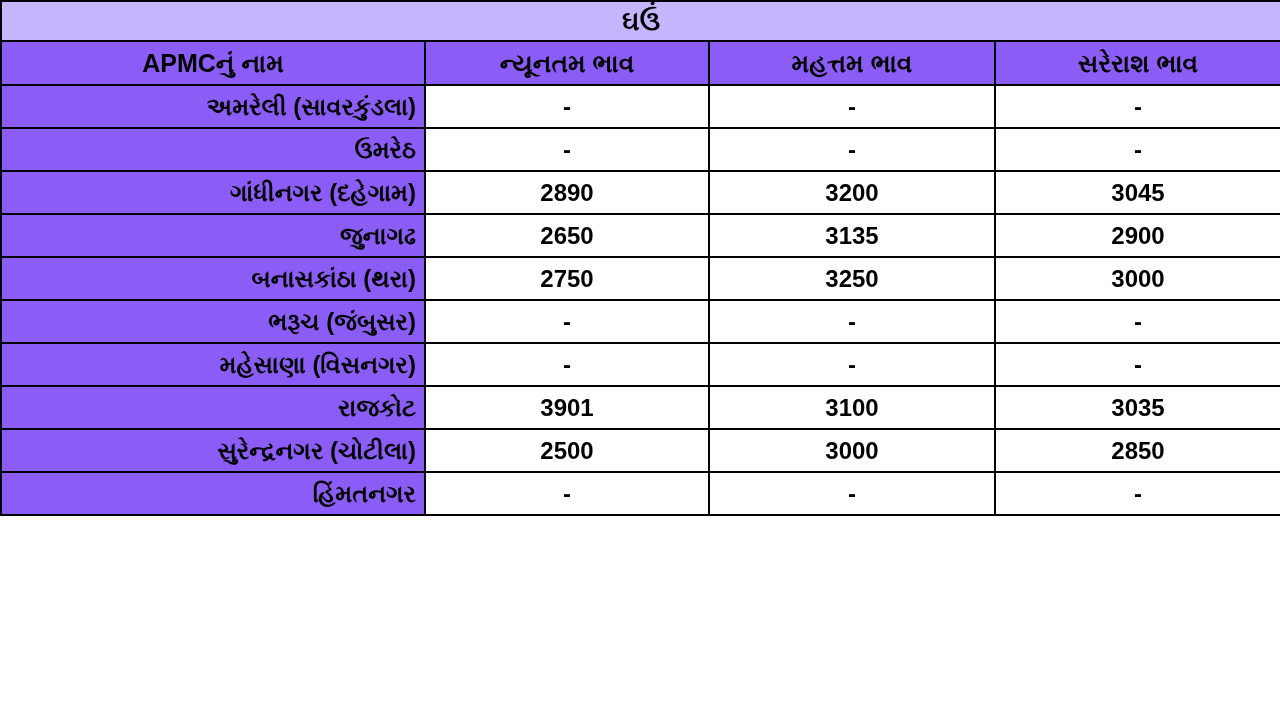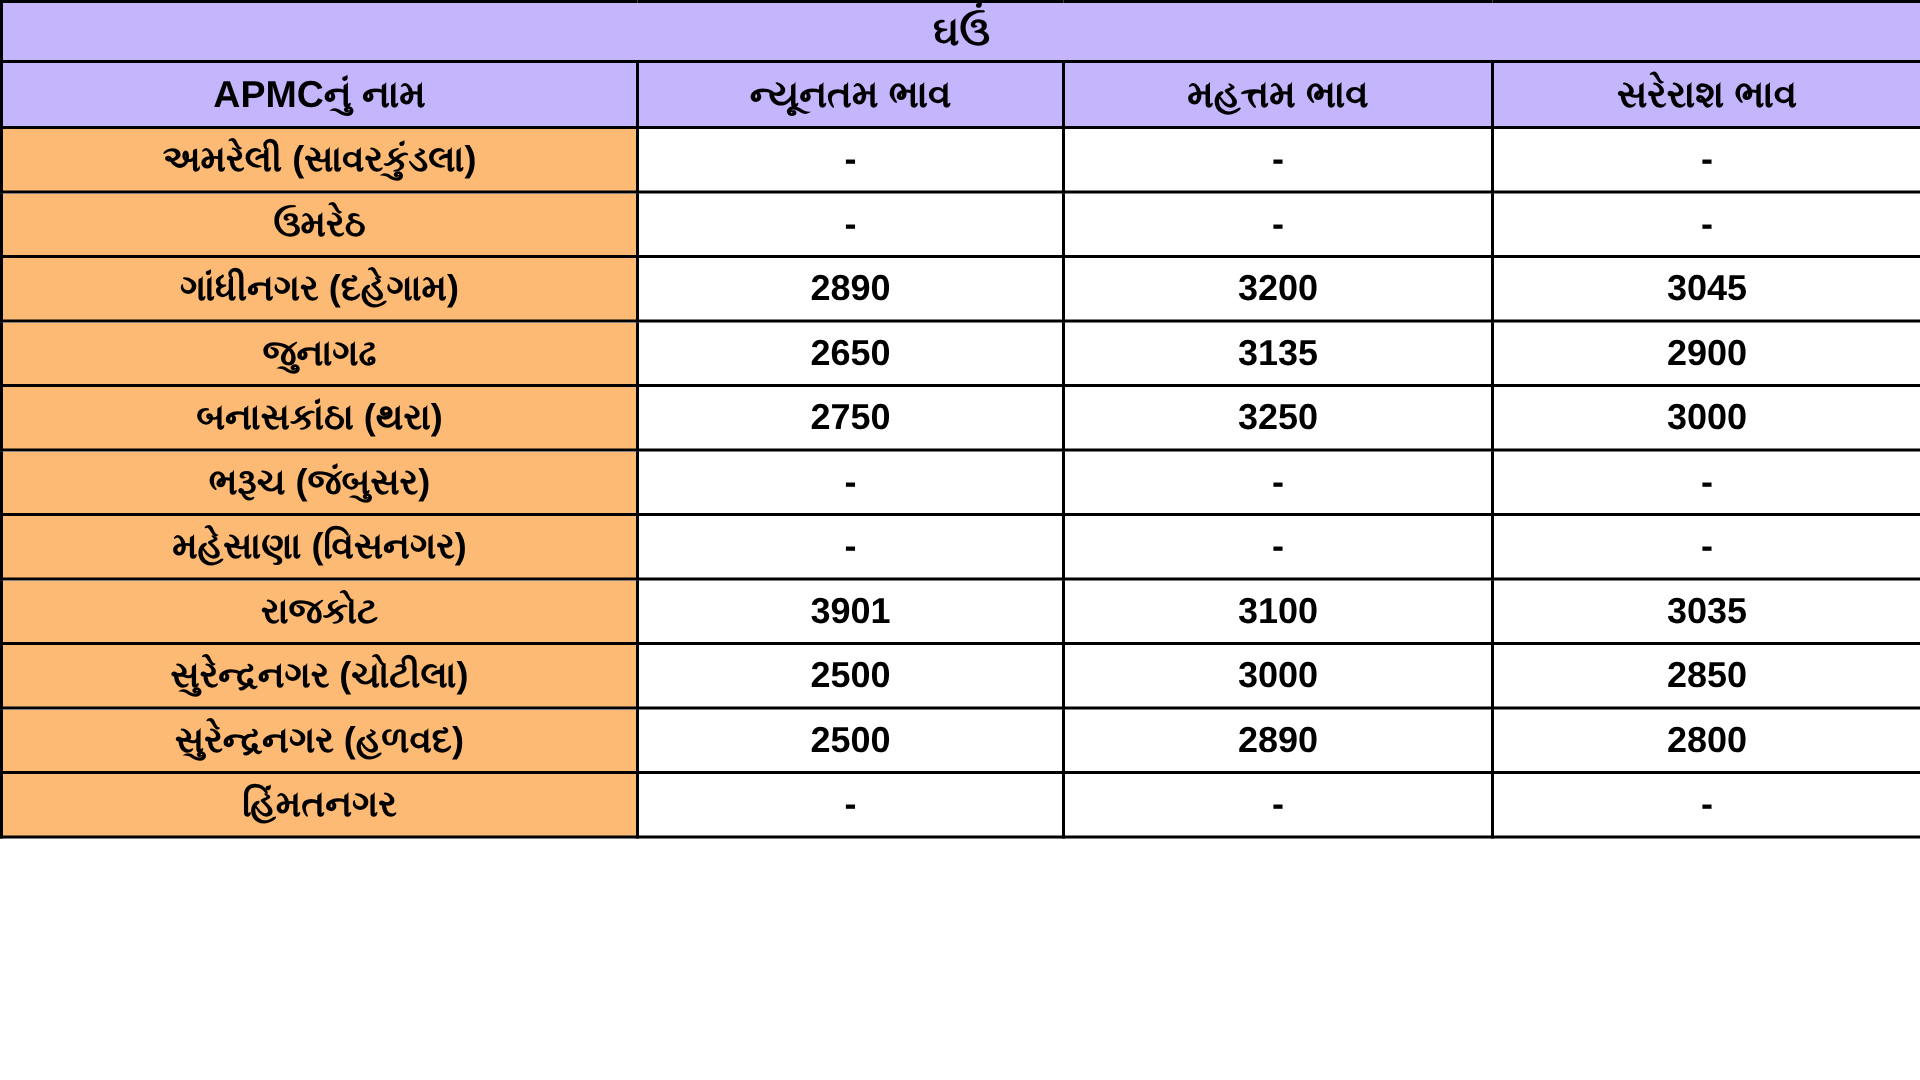--- a/index.html
+++ b/index.html
@@ -30,37 +30,37 @@
   tr.title-row td {
     background: #c4b5fd;
     text-align: center;
     font-size: 27px;
     height: 38px;
     line-height: 38px;
     color: #000;
   }
   
   tr.header-row th {
-    background: #c4b5fd;
+    background: #8b5cf6;
     text-align: center;
     font-size: 25px;
     height: 42px;
     line-height: 42px;
     color: #000;
   }
   
   tr.data-row td {
     font-size: 24px;
     height: 41px;
     line-height: 41px;
     color: #000;
   }
   td.apmc-name {
-    background: #fdba74;
-    text-align: center;
+    background: #8b5cf6;
+    text-align: right;
     padding-left: 10px;
   }
   td.value {
     background: #ffffff;
     text-align: center;
   }
   col.c-name  { width: 424px; }
   col.c-min   { width: 284px; }
   col.c-max   { width: 286px; }
   col.c-avg   { width: 286px; }
@@ -133,25 +133,19 @@
         <td class="value">3100</td>
         <td class="value">3035</td>
       </tr>
       <tr class="data-row">
         <td class="apmc-name">સુરેન્દ્રનગર (ચોટીલા)</td>
         <td class="value">2500</td>
         <td class="value">3000</td>
         <td class="value">2850</td>
       </tr>
       <tr class="data-row">
-        <td class="apmc-name">સુરેન્દ્રનગર (હળવદ)</td>
-        <td class="value">2500</td>
-        <td class="value">2890</td>
-        <td class="value">2800</td>
-      </tr>
-      <tr class="data-row">
         <td class="apmc-name">હિંમતનગર</td>
         <td class="value">-</td>
         <td class="value">-</td>
         <td class="value">-</td>
       </tr>
     </tbody>
 </table>
 
 </body></html>

